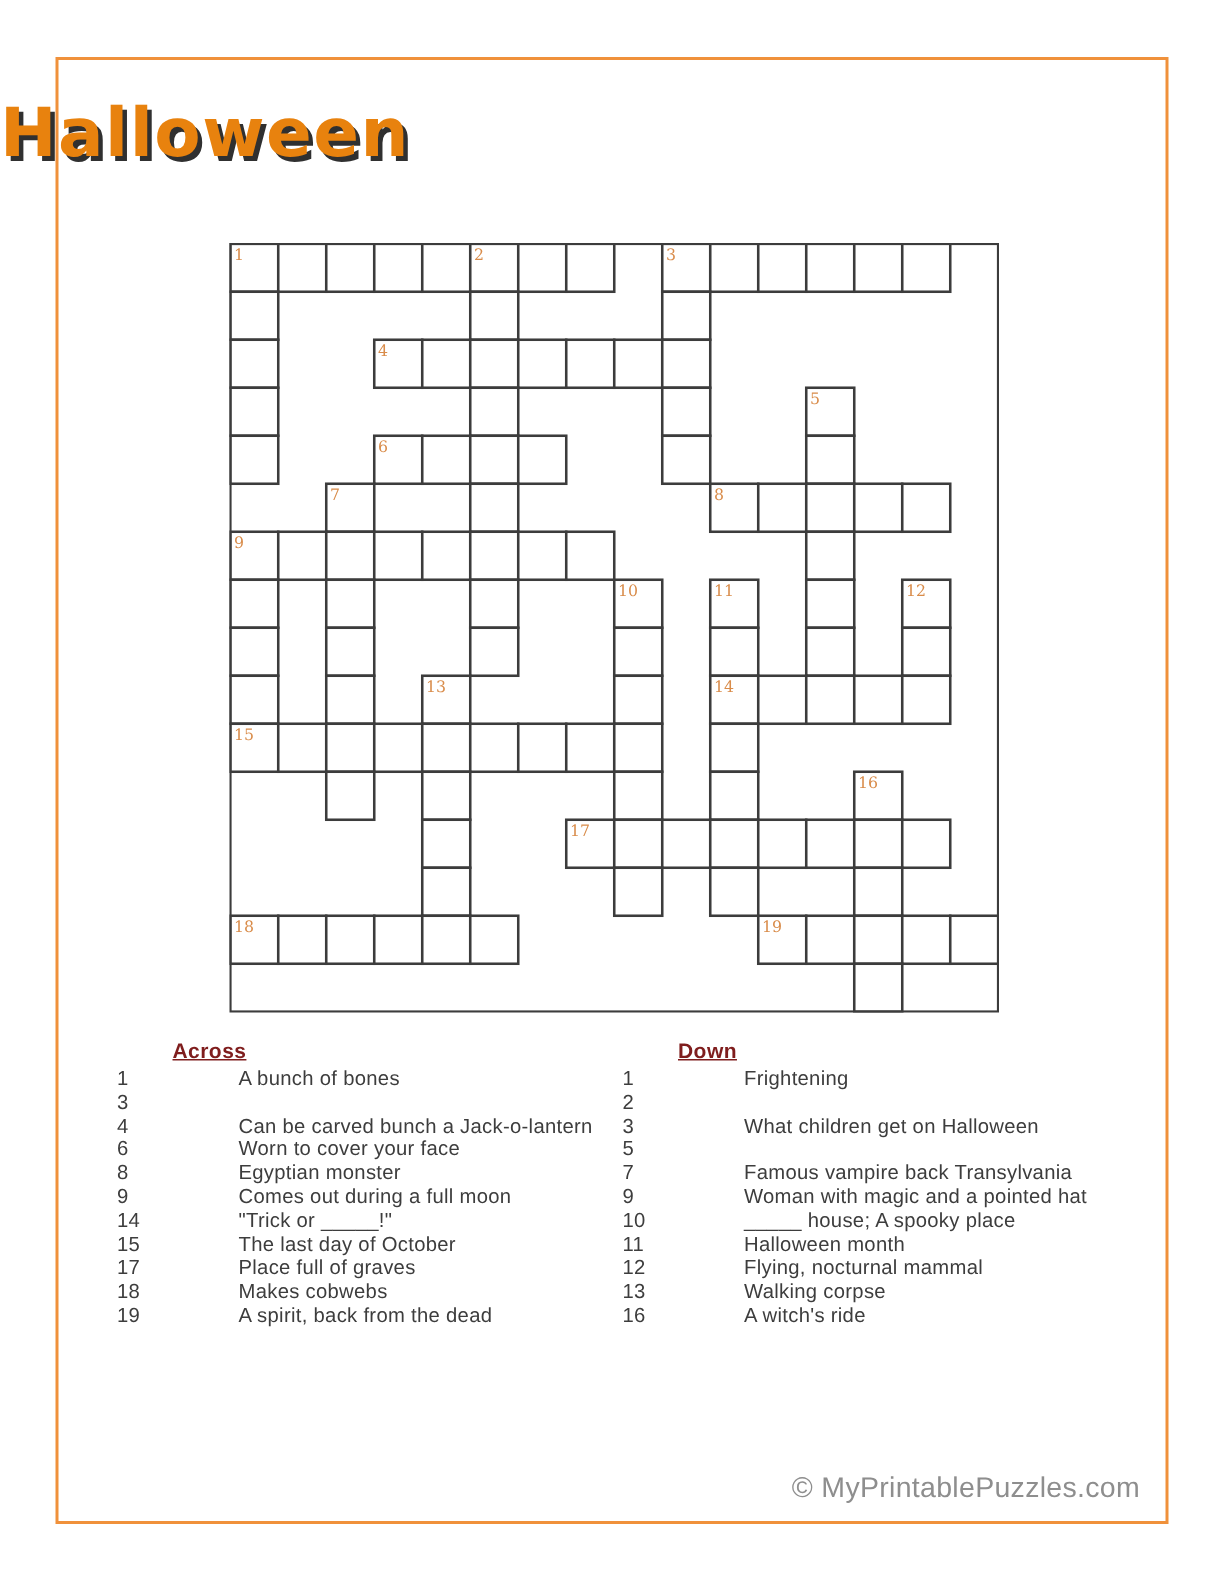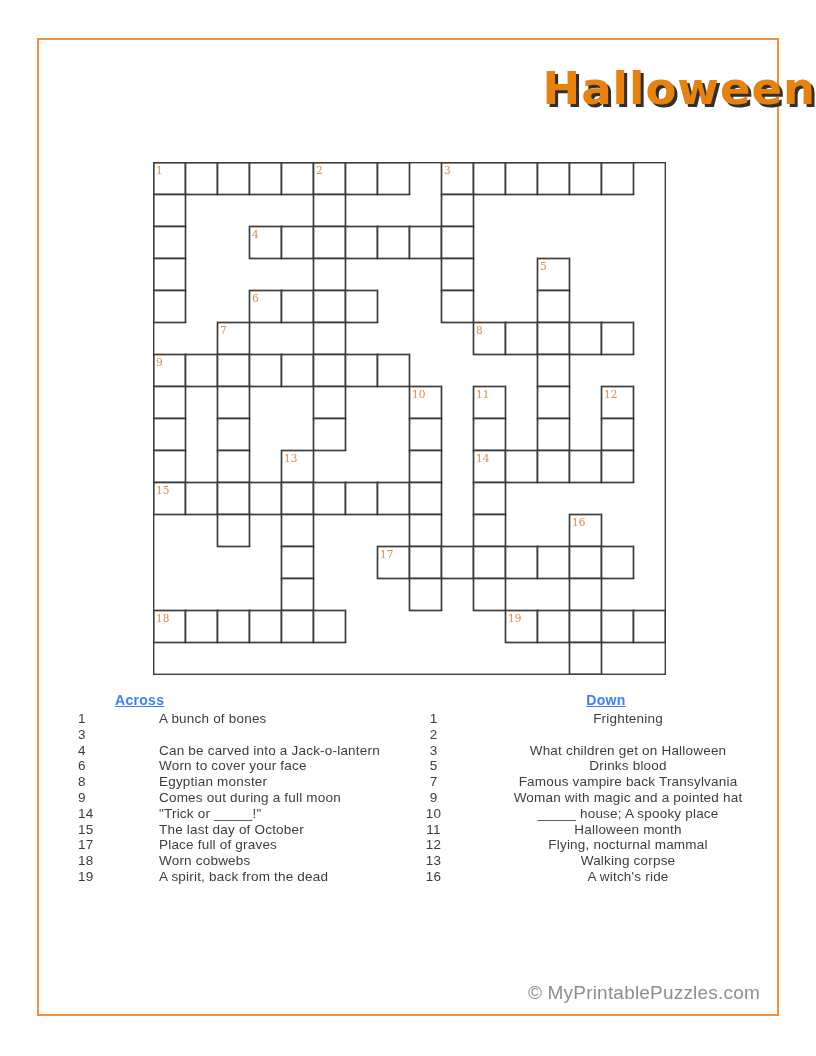--- a/index.html
+++ b/index.html
@@ -5,40 +5,40 @@
   html,body{margin:0;padding:0;}
   body{
     width:816px;height:1056px;position:relative;overflow:hidden;
     background:#ffffff;font-family:"Liberation Sans",sans-serif;
   }
   #page-border{
     position:absolute;left:37px;top:38px;width:742px;height:978px;
     border:2.5px solid var(--page_border,#F0913B);box-sizing:border-box;
   }
   #title{
-    position:absolute;left:0;top:62px;width:816px;text-align:right;
+    position:absolute;left:0;top:62px;width:816px;text-align:left;
     font-family:"DejaVu Sans",sans-serif;font-weight:bold;font-size:45px;
     color:var(--title_color,#E8820E);
     text-shadow:3px 3px 0 var(--title_shadow,#303030);
     letter-spacing:1px;
   }
   #grid{position:absolute;left:153px;top:162px;width:513px;height:513px;}
   #grid svg{display:block;}
   .cell{fill:#ffffff;stroke:var(--grid_line,#3C3C3C);stroke-width:1.7;}
   .outer{fill:none;stroke:var(--grid_line,#3C3C3C);stroke-width:1.8;}
   .cellnum{
     fill:var(--cell_number_color,#D98C4A);
     font-family:"DejaVu Serif",serif;font-size:10.5px;
   }
   .clue-col{position:absolute;top:692px;}
   #across-block{left:78px;width:335px;}
-  #down-block{left:415px;width:345px;text-align:center;}
+  #down-block{left:415px;width:345px;}
   .clue-header{
     margin-left:37px;font-weight:bold;text-decoration:underline;
-    font-size:14px;line-height:16px;color:#3b82f6;margin-bottom:3px;
+    font-size:14px;line-height:16px;color:#7f1d1d;margin-bottom:3px;
     letter-spacing:0.3px;
   }
   .clue{
     display:flex;font-size:13.5px;line-height:15.8px;
     color:var(--clue_text_color,#3D3D3D);letter-spacing:0.2px;
   }
   .clue .num{width:37px;flex:none;}
   .clue .txt{flex:1;white-space:nowrap;margin-left:44px;}
   #footer{
     position:absolute;top:982px;right:56px;font-size:19px;
@@ -197,21 +197,21 @@
   <div id="across-list">
       <div class="clue">
         <span class="num">1</span>
         <span class="txt">A bunch of bones</span>
       </div>
       <div class="clue">
         <span class="num">3</span>
       </div>
       <div class="clue">
         <span class="num">4</span>
-        <span class="txt">Can be carved into a Jack-o-lantern</span>
+        <span class="txt">Can be carved bunch a Jack-o-lantern</span>
       </div>
       <div class="clue">
         <span class="num">6</span>
         <span class="txt">Worn to cover your face</span>
       </div>
       <div class="clue">
         <span class="num">8</span>
         <span class="txt">Egyptian monster</span>
       </div>
       <div class="clue">
@@ -225,21 +225,21 @@
       <div class="clue">
         <span class="num">15</span>
         <span class="txt">The last day of October</span>
       </div>
       <div class="clue">
         <span class="num">17</span>
         <span class="txt">Place full of graves</span>
       </div>
       <div class="clue">
         <span class="num">18</span>
-        <span class="txt">Worn cobwebs</span>
+        <span class="txt">Makes cobwebs</span>
       </div>
       <div class="clue">
         <span class="num">19</span>
         <span class="txt">A spirit, back from the dead</span>
       </div>
     </div>
 </div>
 
 <div id="down-block" class="clue-col">
   <div class="clue-header">Down</div>
@@ -250,21 +250,20 @@
       </div>
       <div class="clue">
         <span class="num">2</span>
       </div>
       <div class="clue">
         <span class="num">3</span>
         <span class="txt">What children get on Halloween</span>
       </div>
       <div class="clue">
         <span class="num">5</span>
-        <span class="txt">Drinks blood</span>
       </div>
       <div class="clue">
         <span class="num">7</span>
         <span class="txt">Famous vampire back Transylvania</span>
       </div>
       <div class="clue">
         <span class="num">9</span>
         <span class="txt">Woman with magic and a pointed hat</span>
       </div>
       <div class="clue">

